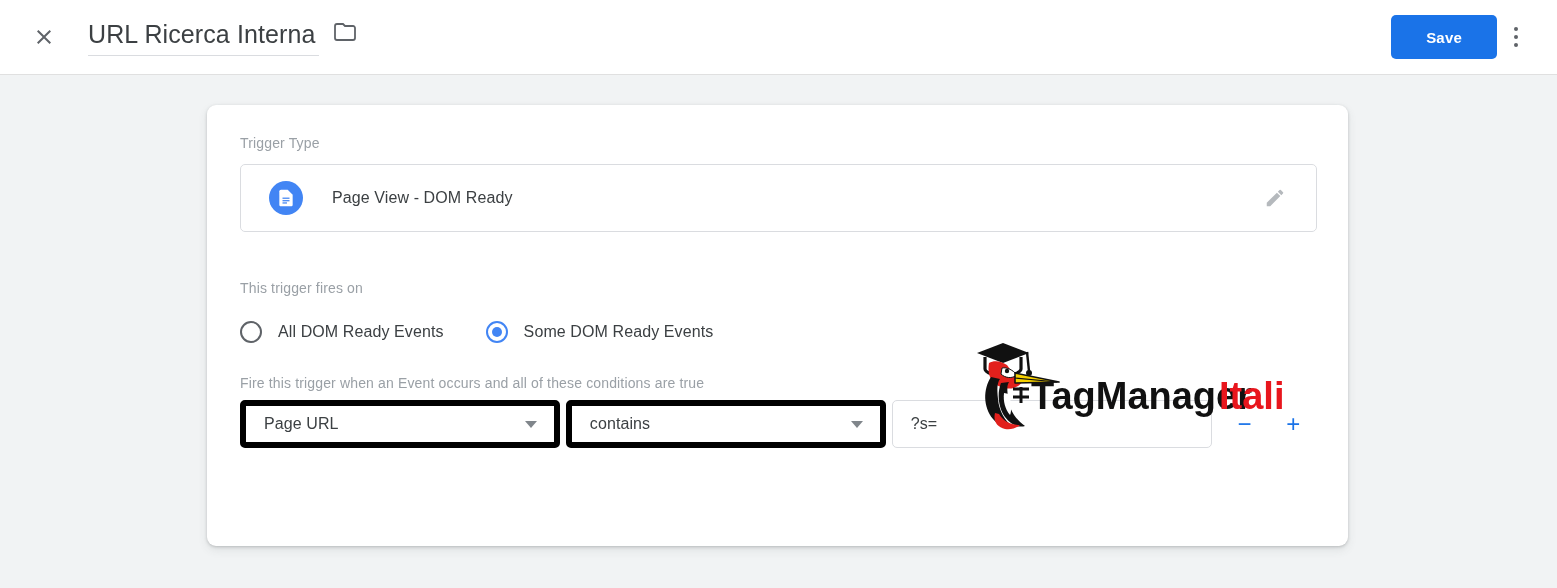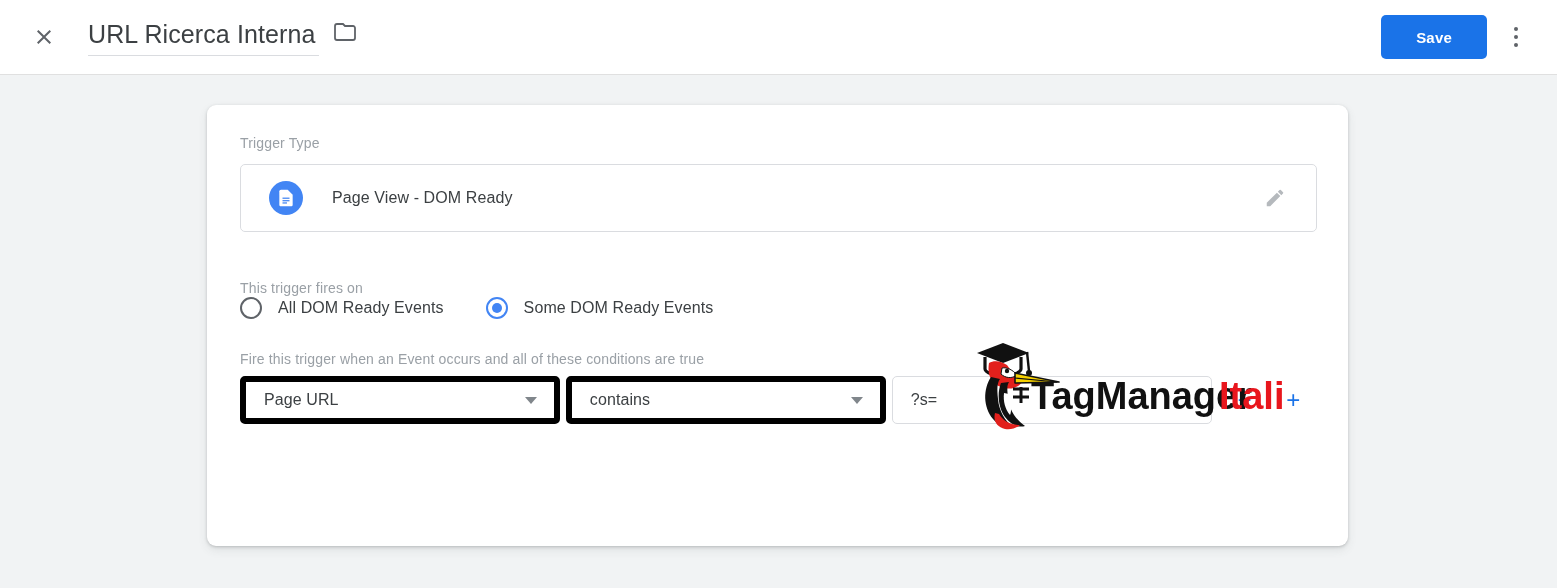--- a/index.html
+++ b/index.html
@@ -31,21 +31,21 @@
   }
   .title-field {
     font-size: 25px; color: #3c4043; letter-spacing: .1px;
     padding: 0 4px 6px 0; min-width: 218px;
     border-bottom: 1px solid #dadce0;
     line-height: 30px; cursor: text;
   }
   .folder-icon { padding-bottom: 8px; cursor: pointer; display: block; }
 
   .topbar-right {
-    margin-left: auto; display: flex; align-items: center; gap: 10px;
+    margin-left: auto; display: flex; align-items: center; 
     padding-right: 22px;
   }
   .save-btn {
     background: #1a73e8; color: #ffffff;
     font-size: 15px; font-weight: bold; letter-spacing: .2px;
     border: none; border-radius: 5px;
     height: 44px; padding: 0 35px; cursor: pointer;
     font-family: "Liberation Sans", sans-serif;
   }
   .kebab {
@@ -90,21 +90,21 @@
   .trigger-name {
     font-size: 16px; color: #3c4043; margin-left: 29px; letter-spacing: .1px;
   }
   .pencil-btn {
     margin-left: auto; margin-right: 26px; width: 30px; height: 30px;
     display: flex; align-items: center; justify-content: center; cursor: pointer;
   }
 
   
   .fires-label { margin-top: 48px; }
-  .radio-row { display: flex; align-items: center; margin-top: 1px; gap: 0; }
+  .radio-row { display: flex; align-items: center; margin-top: 25px; gap: 0; }
   .radio-item { display: flex; align-items: center; cursor: pointer; }
   .radio-item + .radio-item { margin-left: 42px; }
   .radio {
     width: 22px; height: 22px; border-radius: 50%;
     border: 2px solid #5f6368; flex: none; position: relative;
   }
   .radio.sel { border-color: #4285f4; }
   .radio.sel::after {
     content: ""; position: absolute; left: 4px; top: 4px;
     width: 10px; height: 10px; border-radius: 50%; background: #4285f4;

